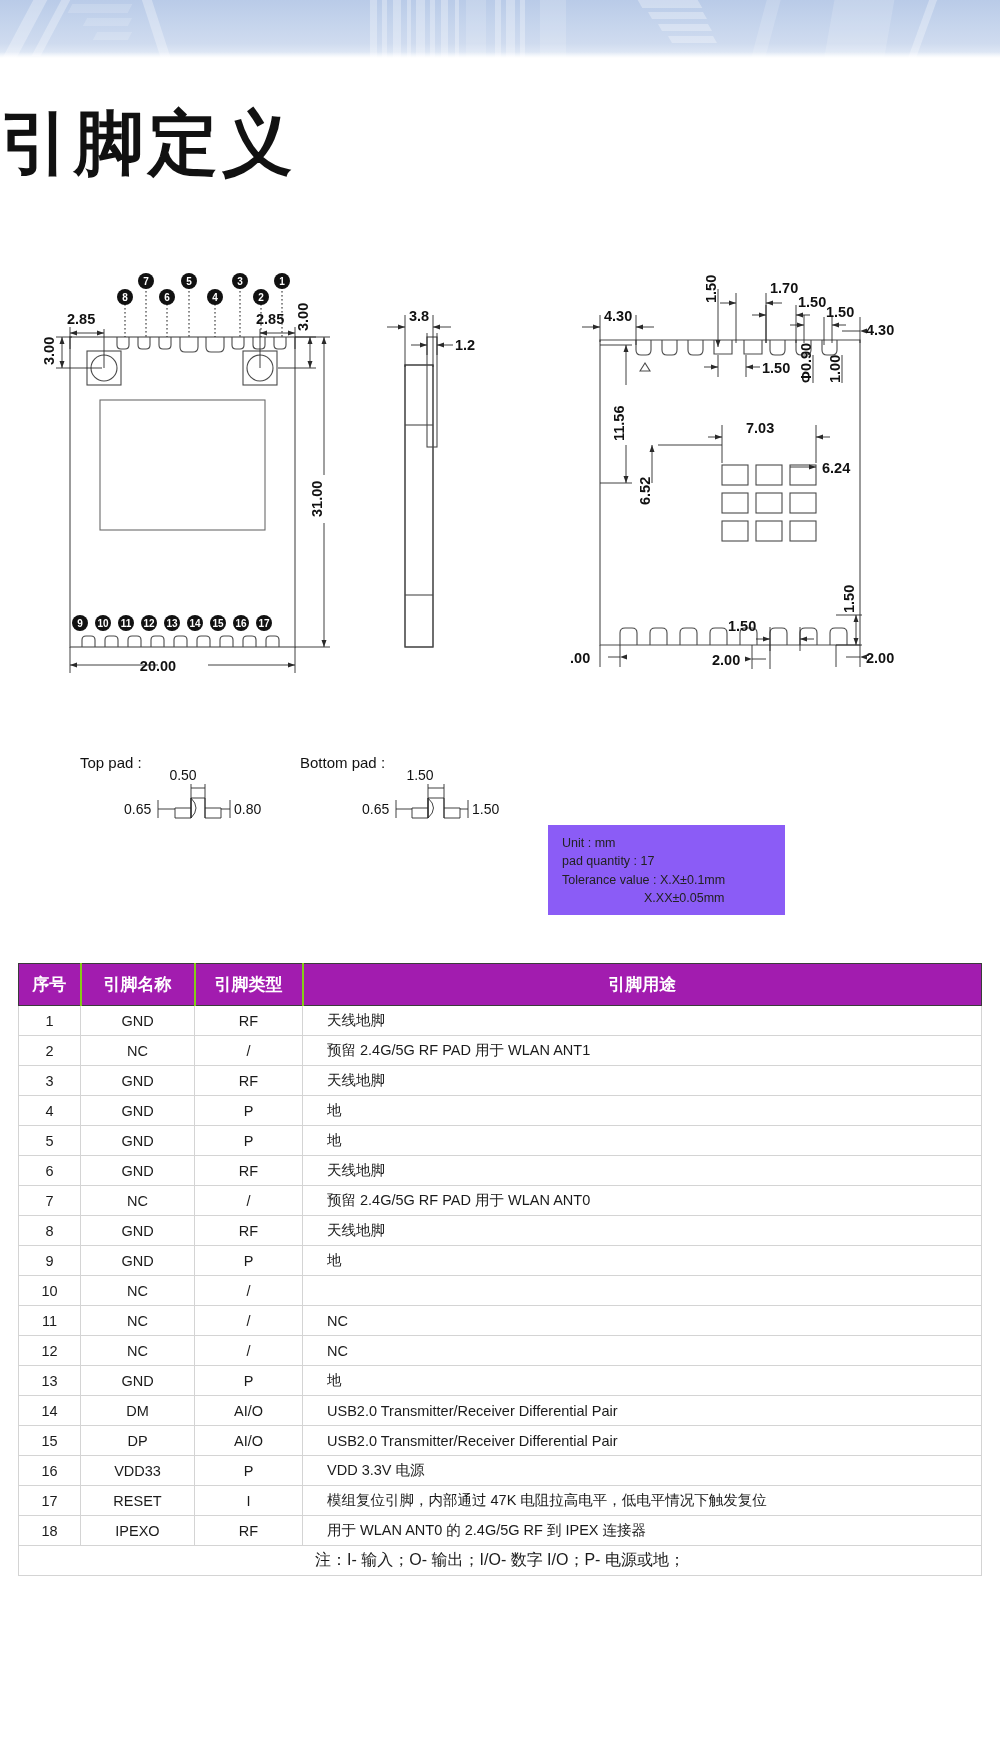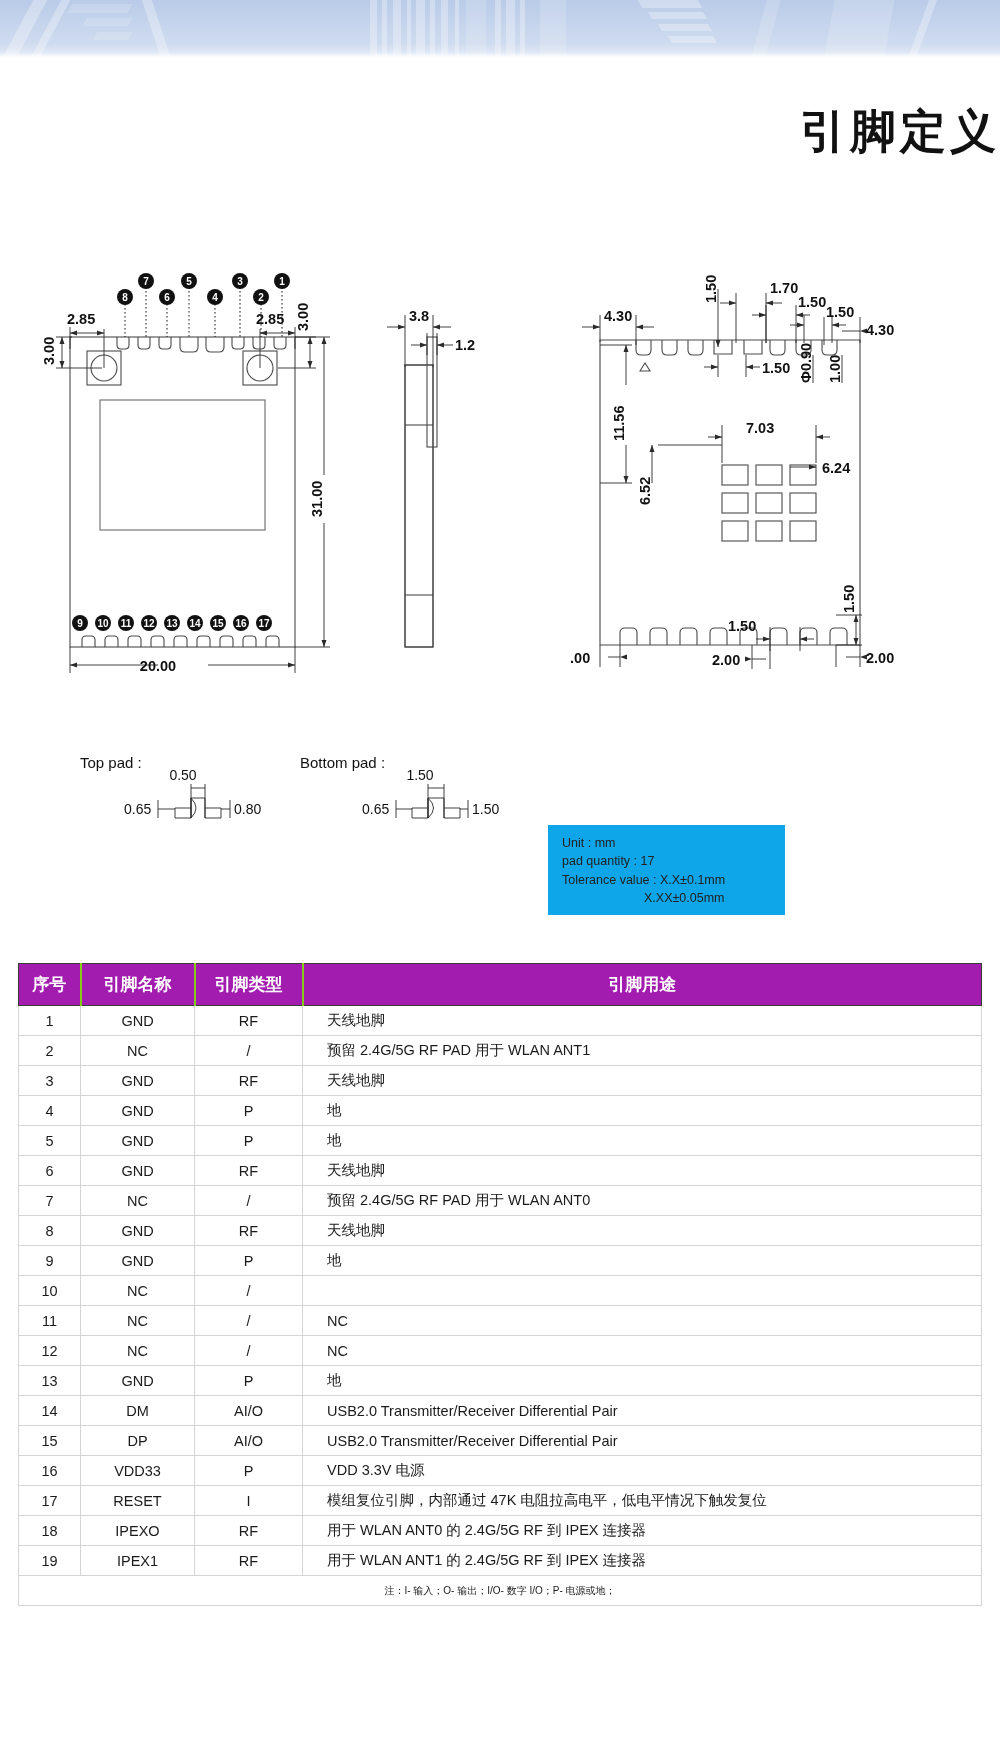--- a/index.html
+++ b/index.html
@@ -16,53 +16,53 @@
   
   .banner { position:absolute; left:0; top:0; width:1000px; height:58px;
             background:linear-gradient(180deg,#b9cbe8 0%,#c5d4ec 40%,#cfdbef 75%,#e7eef8 100%);
             overflow:hidden; }
   .banner .g { position:absolute; background:rgba(255,255,255,.30); }
   .banner .d { position:absolute; background:rgba(255,255,255,.16); }
   .banner::after{content:"";position:absolute;left:0;bottom:0;width:100%;height:6px;
     background:linear-gradient(180deg,rgba(255,255,255,0),#ffffff);}
 
   
-  .title { position:absolute; top:108px; left:0; width:1000px; text-align:right;
-           font-size:46px; font-weight:bold; letter-spacing:4px; color:#111; line-height:1; }
+  .title { position:absolute; top:108px; left:0; width:1000px; text-align:left;
+           font-size:70px; font-weight:bold; letter-spacing:4px; color:#111; line-height:1; }
 
   
   .draw-area { position:absolute; left:0; top:255px; width:1000px; height:670px; }
   svg { display:block; }
   .ln   { stroke:#4a4a4a; stroke-width:1.1; fill:none; }
   .ln2  { stroke:#6a6a6a; stroke-width:1.1; fill:none; }
   .dim  { stroke:#2a2a2a; stroke-width:0.9; fill:none; }
   .dot  { stroke:#1a1a1a; stroke-width:1; fill:none; stroke-dasharray:1.6 2.4; }
   .dtxt { font-family:"Liberation Sans", sans-serif; font-size:14.5px; font-weight:bold; fill:#111; }
   .pinb { fill:#111; }
   .pint { font-family:"Liberation Sans", sans-serif; font-size:10px; font-weight:bold; fill:#fff;
           text-anchor:middle; }
   .padlbl { font-family:"Liberation Sans", sans-serif; font-size:15px; fill:#111; }
   .padnum { font-family:"Liberation Sans", sans-serif; font-size:14px; fill:#111; }
 
   
   .unitbox { position:absolute; left:548px; top:825px; width:237px; height:90px;
-             background:#0ea5e9; padding:9px 0 0 14px; }
+             background:#8b5cf6; padding:9px 0 0 14px; }
   .unitbox div { font-size:12.5px; color:#222; line-height:1.47; }
   .unitbox div.ind { padding-left:82px; }
 
   
   table.pin { position:absolute; left:18px; top:963px; width:964px; border-collapse:collapse; }
   table.pin th, table.pin td { border:1px solid #d4d4d4; }
   table.pin thead th { background:#a21caf; color:#fff; font-size:17px; font-weight:bold;
                        height:42px; border-color:#3b3b3b; }
   table.pin thead th.sep { border-left:2px solid #84cc16; }
   table.pin tbody td { height:30px; font-size:14.5px; color:#1b1b1b; }
   table.pin tbody td.c { text-align:center; }
   table.pin tbody td.u { text-align:left; padding-left:24px; }
-  table.pin tfoot td { height:30px; text-align:center; font-size:10px; color:#1b1b1b; }
+  table.pin tfoot td { height:30px; text-align:center; font-size:16px; color:#1b1b1b; }
   .col1{width:62px;} .col2{width:114px;} .col3{width:108px;}
 </style>
 </head>
 <body>
 
 <div class="banner">
   <div class="g" style="left:20px;top:-10px;width:14px;height:70px;transform:skewX(-28deg);"></div>
   <div class="g" style="left:48px;top:-6px;width:9px;height:62px;transform:skewX(-28deg);"></div>
   <div class="d" style="left:70px;top:4px;width:60px;height:9px;transform:skewX(-28deg);"></div>
   <div class="d" style="left:85px;top:18px;width:45px;height:8px;transform:skewX(-28deg);"></div>
@@ -625,25 +625,19 @@
         <td class="c">RESET</td>
         <td class="c">I</td>
         <td class="u">模组复位引脚，内部通过 47K 电阻拉高电平，低电平情况下触发复位</td>
       </tr>
       <tr>
         <td class="c">18</td>
         <td class="c">IPEXO</td>
         <td class="c">RF</td>
         <td class="u">用于 WLAN ANT0 的 2.4G/5G RF 到 IPEX 连接器</td>
       </tr>
-      <tr>
-        <td class="c">19</td>
-        <td class="c">IPEX1</td>
-        <td class="c">RF</td>
-        <td class="u">用于 WLAN ANT1 的 2.4G/5G RF 到 IPEX 连接器</td>
-      </tr>
     </tbody>
   <tfoot>
     <tr>
       <td colspan="4">注：I- 输入；O- 输出；I/O- 数字 I/O；P- 电源或地；</td>
     </tr>
   </tfoot>
 </table>
 
 </body></html>

